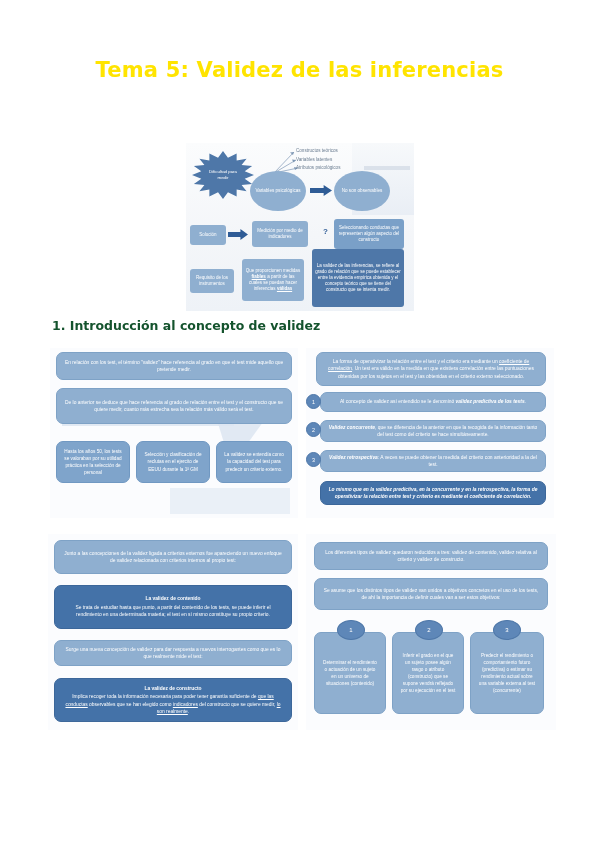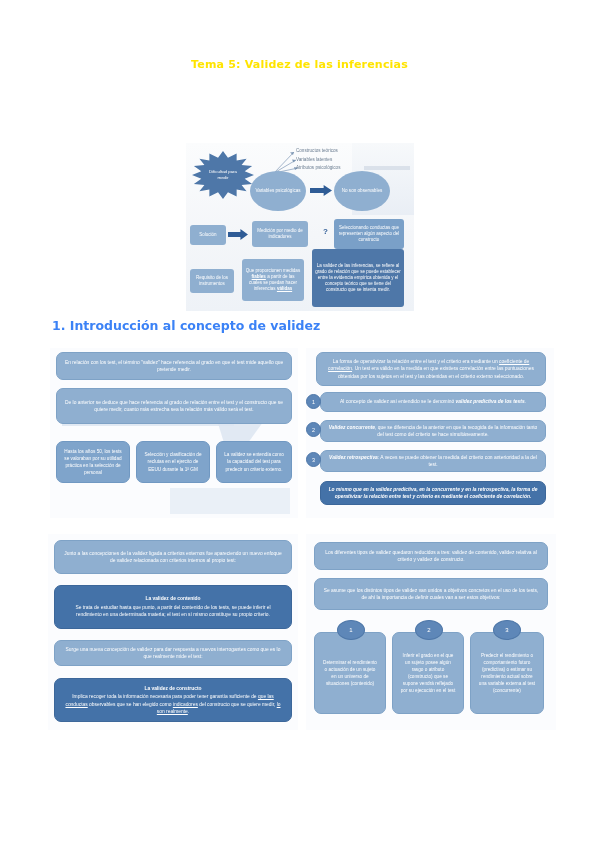--- a/index.html
+++ b/index.html
@@ -21,30 +21,30 @@
   }
 
   
   .doc-title {
     position: absolute;
     top: 58px;
     left: 0;
     width: 599px;
     text-align: center;
     color: #FFE400;
-    font-size: 11px;
+    font-size: 21px;
     font-weight: 700;
     letter-spacing: .2px;
     font-family: "DejaVu Sans", sans-serif;
   }
   .section-title {
     position: absolute;
     top: 318px;
     left: 52px;
-    color: #3b82f6;
+    color: #14532d;
     font-size: 12.5px;
     font-weight: 700;
     font-family: "DejaVu Sans", sans-serif;
   }
 
   
   .diagram {
     position: absolute;
     left: 186px;
     top: 143px;

